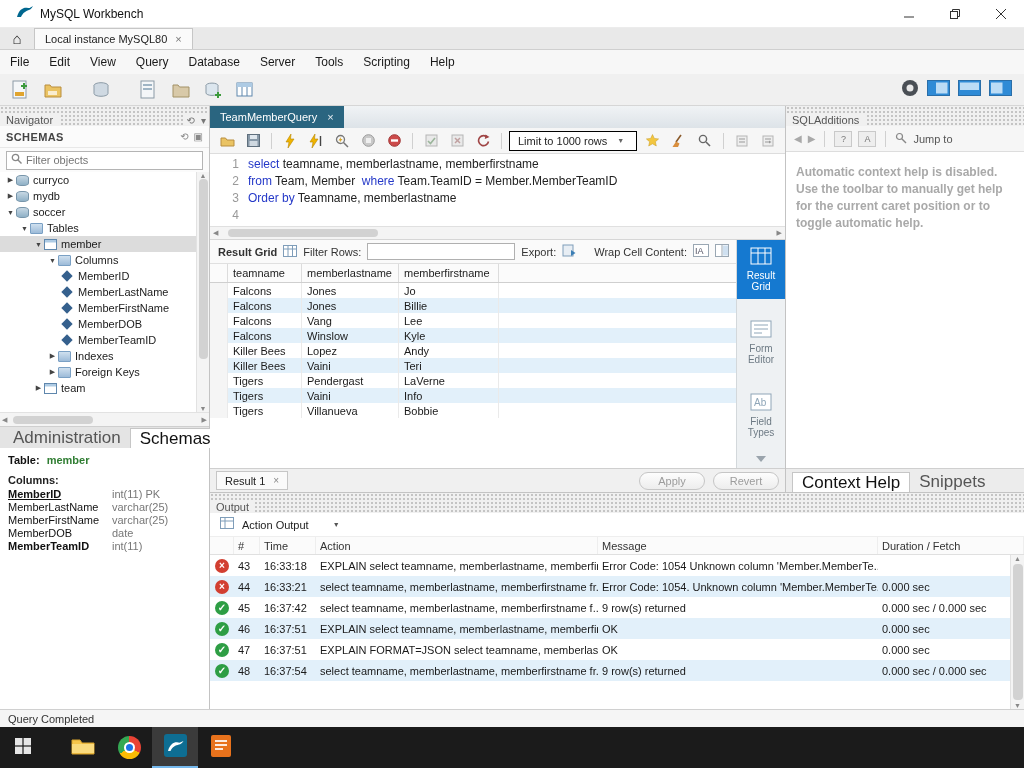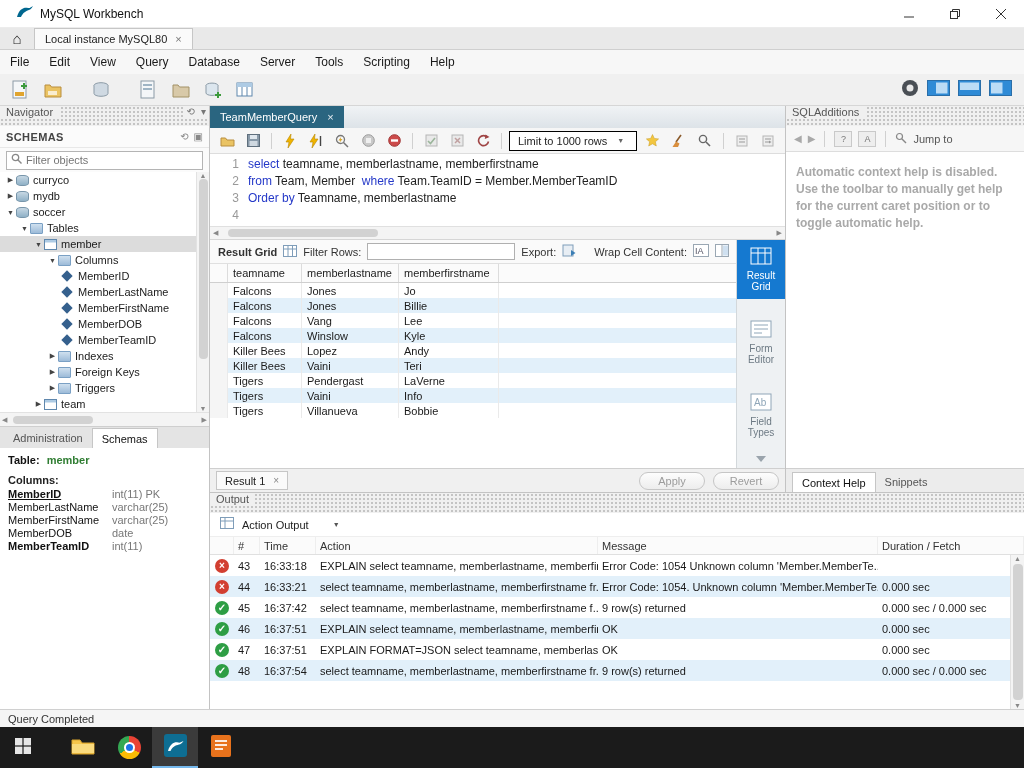--- a/index.html
+++ b/index.html
@@ -26,21 +26,21 @@
   .toolbar{height:32px;flex:0 0 32px;background:#f0f0f0;border-bottom:1px solid #d6d6d6;display:flex;align-items:center;padding:0 8px;gap:6px}
   .mico{width:26px;height:24px;display:flex;align-items:center;justify-content:center}
   .tb-sep{width:10px}
   .toolbar-right{margin-left:auto;display:flex;align-items:center;gap:8px;padding-right:4px}
 
   
   .main{flex:1 1 auto;display:flex;min-height:0}
 
   
   .sidebar{width:210px;flex:0 0 210px;display:flex;flex-direction:column;background:#fff;border-right:1px solid #c3c3c3}
-  .dotted{background-color:#f0f0f0;background-image:radial-gradient(circle,#c4c4c4 1px,rgba(0,0,0,0) 1.1px);background-size:4px 4px;height:20px;flex:0 0 20px;display:flex;align-items:flex-start;font-size:11px;color:#555}
+  .dotted{background-color:#f0f0f0;background-image:radial-gradient(circle,#c4c4c4 1px,rgba(0,0,0,0) 1.1px);background-size:4px 4px;height:20px;flex:0 0 20px;display:flex;align-items:flex-end;font-size:11px;color:#555}
   .dotted .hlabel{background:#f0f0f0;padding:0 6px;white-space:nowrap}
   .dotted .hspacer{flex:1}
   .dotted .hicon{background:#f0f0f0;color:#777;font-size:10px;padding:0 3px}
   .schemas-bar{height:22px;flex:0 0 22px;display:flex;align-items:center;background:#fbfbfb;padding:0 6px;border-bottom:1px solid #e8e8e8}
   .schemas-bar .schemas-label{font-size:11px;font-weight:bold;color:#444;letter-spacing:.4px}
   .schemas-bar .sicons{margin-left:auto;color:#888;font-size:10px;display:flex;gap:5px}
   .filter-row{height:24px;flex:0 0 24px;display:flex;align-items:center;padding:2px 6px;background:#fbfbfb}
   .filter-input-wrap{flex:1;height:19px;border:1px solid #b4b4b4;background:#fff;display:flex;align-items:center;padding:0 4px;gap:4px}
   .filter-input-wrap input{border:none;outline:none;flex:1;font-size:11px;min-width:0;color:#333}
   .tree{flex:0 0 240px;position:relative;overflow:hidden;background:#fff}
@@ -52,21 +52,21 @@
   .tico.schema{background:linear-gradient(#c7d8e4,#8fb0c6);border:1px solid #7795aa;border-radius:5px/3px}
   .tico.table{background:#fff;border:1px solid #5f87ad;box-shadow:inset 0 2.5px 0 #aecbe4}
   .tico.folder{background:linear-gradient(#cfe0ef,#9dbbd8);border:1px solid #7aa0c4;border-radius:1px}
   .tico.column{flex:0 0 8px;width:8px;height:8px;background:#35608d;transform:rotate(45deg);margin:0 7px 0 2px}
   .i0{padding-left:5px}.i1{padding-left:19px}.i2{padding-left:33px}.i3{padding-left:47px}.i4{padding-left:61px}
   .vscroll{position:absolute;top:0;right:0;width:13px;bottom:0;background:#f4f4f4;border-left:1px solid #e2e2e2;display:flex;flex-direction:column;align-items:center;font-size:7px;color:#888}
   .vscroll .thumb{width:9px;background:#d2d2d2;border-radius:4px;flex:0 0 auto}
   .hscroll{height:14px;flex:0 0 14px;background:#f4f4f4;border-top:1px solid #e2e2e2;display:flex;align-items:center;font-size:7px;color:#888;padding:0 2px}
   .hscroll .thumb{height:8px;background:#d2d2d2;border-radius:4px}
   .nav-tabs,.sb-tabs{height:22px;flex:0 0 22px;background:#e4e4e4;display:flex;align-items:flex-end;padding-left:4px;border-top:1px solid #cfcfcf}
-  .sb-tab{height:20px;display:flex;align-items:center;padding:0 9px;font-size:11px;color:#555}
+  .sb-tab{height:20px;display:flex;align-items:center;padding:0 9px;font-size:17px;color:#555}
   .sb-tab.active{background:#fff;border:1px solid #c6c6c6;border-bottom:none;color:#111}
   .info-body{flex:1 1 auto;padding:6px 8px;font-size:11px;overflow:hidden}
   .info-table-line{margin-bottom:8px}
   .info-table-line .tlbl{font-weight:bold;color:#111}
   .info-table-line .tname{color:#2f7d32;font-weight:bold;margin-left:4px}
   .cols-label{font-weight:bold;margin-bottom:2px}
   .info-col-row{display:flex;height:13px;line-height:13px}
   .info-col-name{width:104px;color:#111;white-space:nowrap;overflow:hidden}
   .info-col-name.pk{font-weight:bold;text-decoration:underline}
   .info-col-name.b{font-weight:bold}
@@ -365,25 +365,20 @@
           </div>
         <div class="trow i3">
             <span class="texp">▶</span>
             <span class="tico folder"></span>
             <span class="tlabel">Indexes</span>
           </div>
         <div class="trow i3">
             <span class="texp">▶</span>
             <span class="tico folder"></span>
             <span class="tlabel">Foreign Keys</span>
-          </div>
-        <div class="trow i3">
-            <span class="texp">▶</span>
-            <span class="tico folder"></span>
-            <span class="tlabel">Triggers</span>
           </div>
         <div class="trow i2">
             <span class="texp">▶</span>
             <span class="tico table"></span>
             <span class="tlabel">team</span>
           </div>
         <div class="vscroll">
             <span>▲</span>
             <span class="thumb" style="height:180px"></span>
             <span style="margin-top:auto">▼</span>

